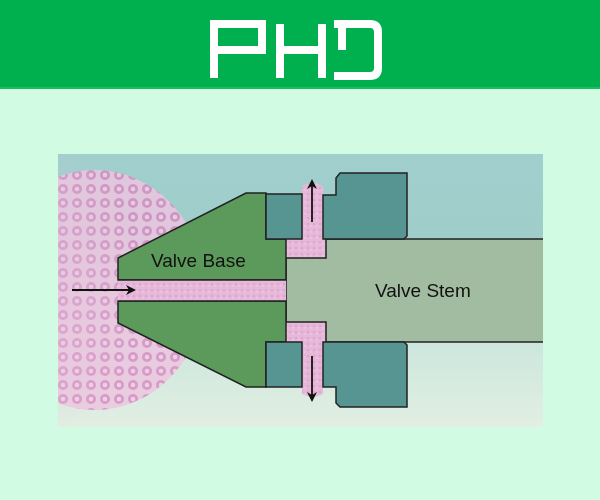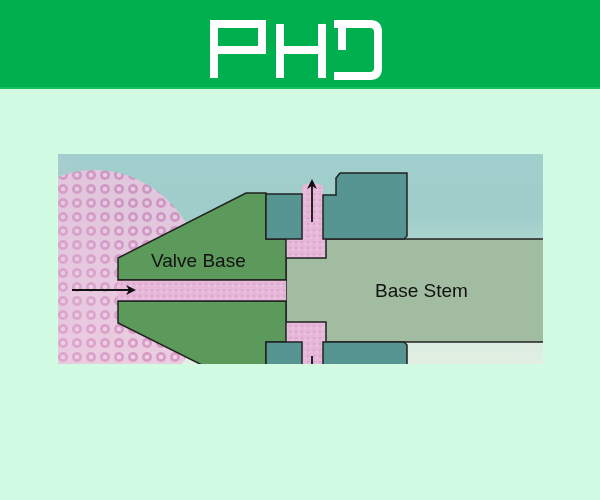--- a/index.html
+++ b/index.html
@@ -1,19 +1,19 @@
 <!DOCTYPE html>
 <html><head>
 <meta charset="utf-8">
 <style>
   html,body{margin:0;padding:0;}
   body{width:600px;height:500px;background:#d2fbe4;position:relative;overflow:hidden;font-family:"Liberation Sans",sans-serif;}
   .header{position:absolute;left:0;top:0;width:600px;height:87px;background:#00b04f;border-bottom:2px solid #18c060;}
   .logo{position:absolute;left:210px;top:20px;}
-  .panel{position:absolute;left:58px;top:154px;width:485px;height:210px;overflow:hidden;
+  .panel{position:absolute;left:58px;top:154px;width:485px;height:273px;overflow:hidden;
     background:linear-gradient(180deg,#a0cfcd 0%,#9fcdca 30%,#c6e4dc 60%,#e2efe2 100%);}
   .panel svg{position:absolute;left:0;top:0;}
   .lbl{position:absolute;font-size:19px;color:#111;white-space:nowrap;}
 </style>
 </head>
 <body>
 
 <div class="header">
   <svg class="logo" width="180" height="60" viewBox="0 0 180 60">
     <title>PHD</title>
@@ -76,14 +76,14 @@
 
     <rect x="266" y="342" width="36" height="45" fill="#579593" stroke="#222" stroke-width="1.5"></rect>
     <path d="M323 342 V387 H336 V403 L340 407 H407 V345 L404 342 Z" fill="#579593" stroke="#222" stroke-width="1.5"></path>
 
     <line x1="72" y1="290" x2="134" y2="290" stroke="#111" stroke-width="2" marker-end="url(#ah)"></line>
     <line x1="312" y1="222" x2="312" y2="181" stroke="#111" stroke-width="1.8" marker-end="url(#ah)"></line>
     <line x1="312" y1="356" x2="312" y2="400" stroke="#111" stroke-width="1.8" marker-end="url(#ah)"></line>
   </svg>
 
   <span class="lbl" style="left:93px;top:96px;">Valve Base</span>
-  <span class="lbl" style="left:317px;top:126px;">Base Stem</span>
+  <span class="lbl" style="left:317px;top:126px;">Valve Stem</span>
 </div>
 
 </body></html>

